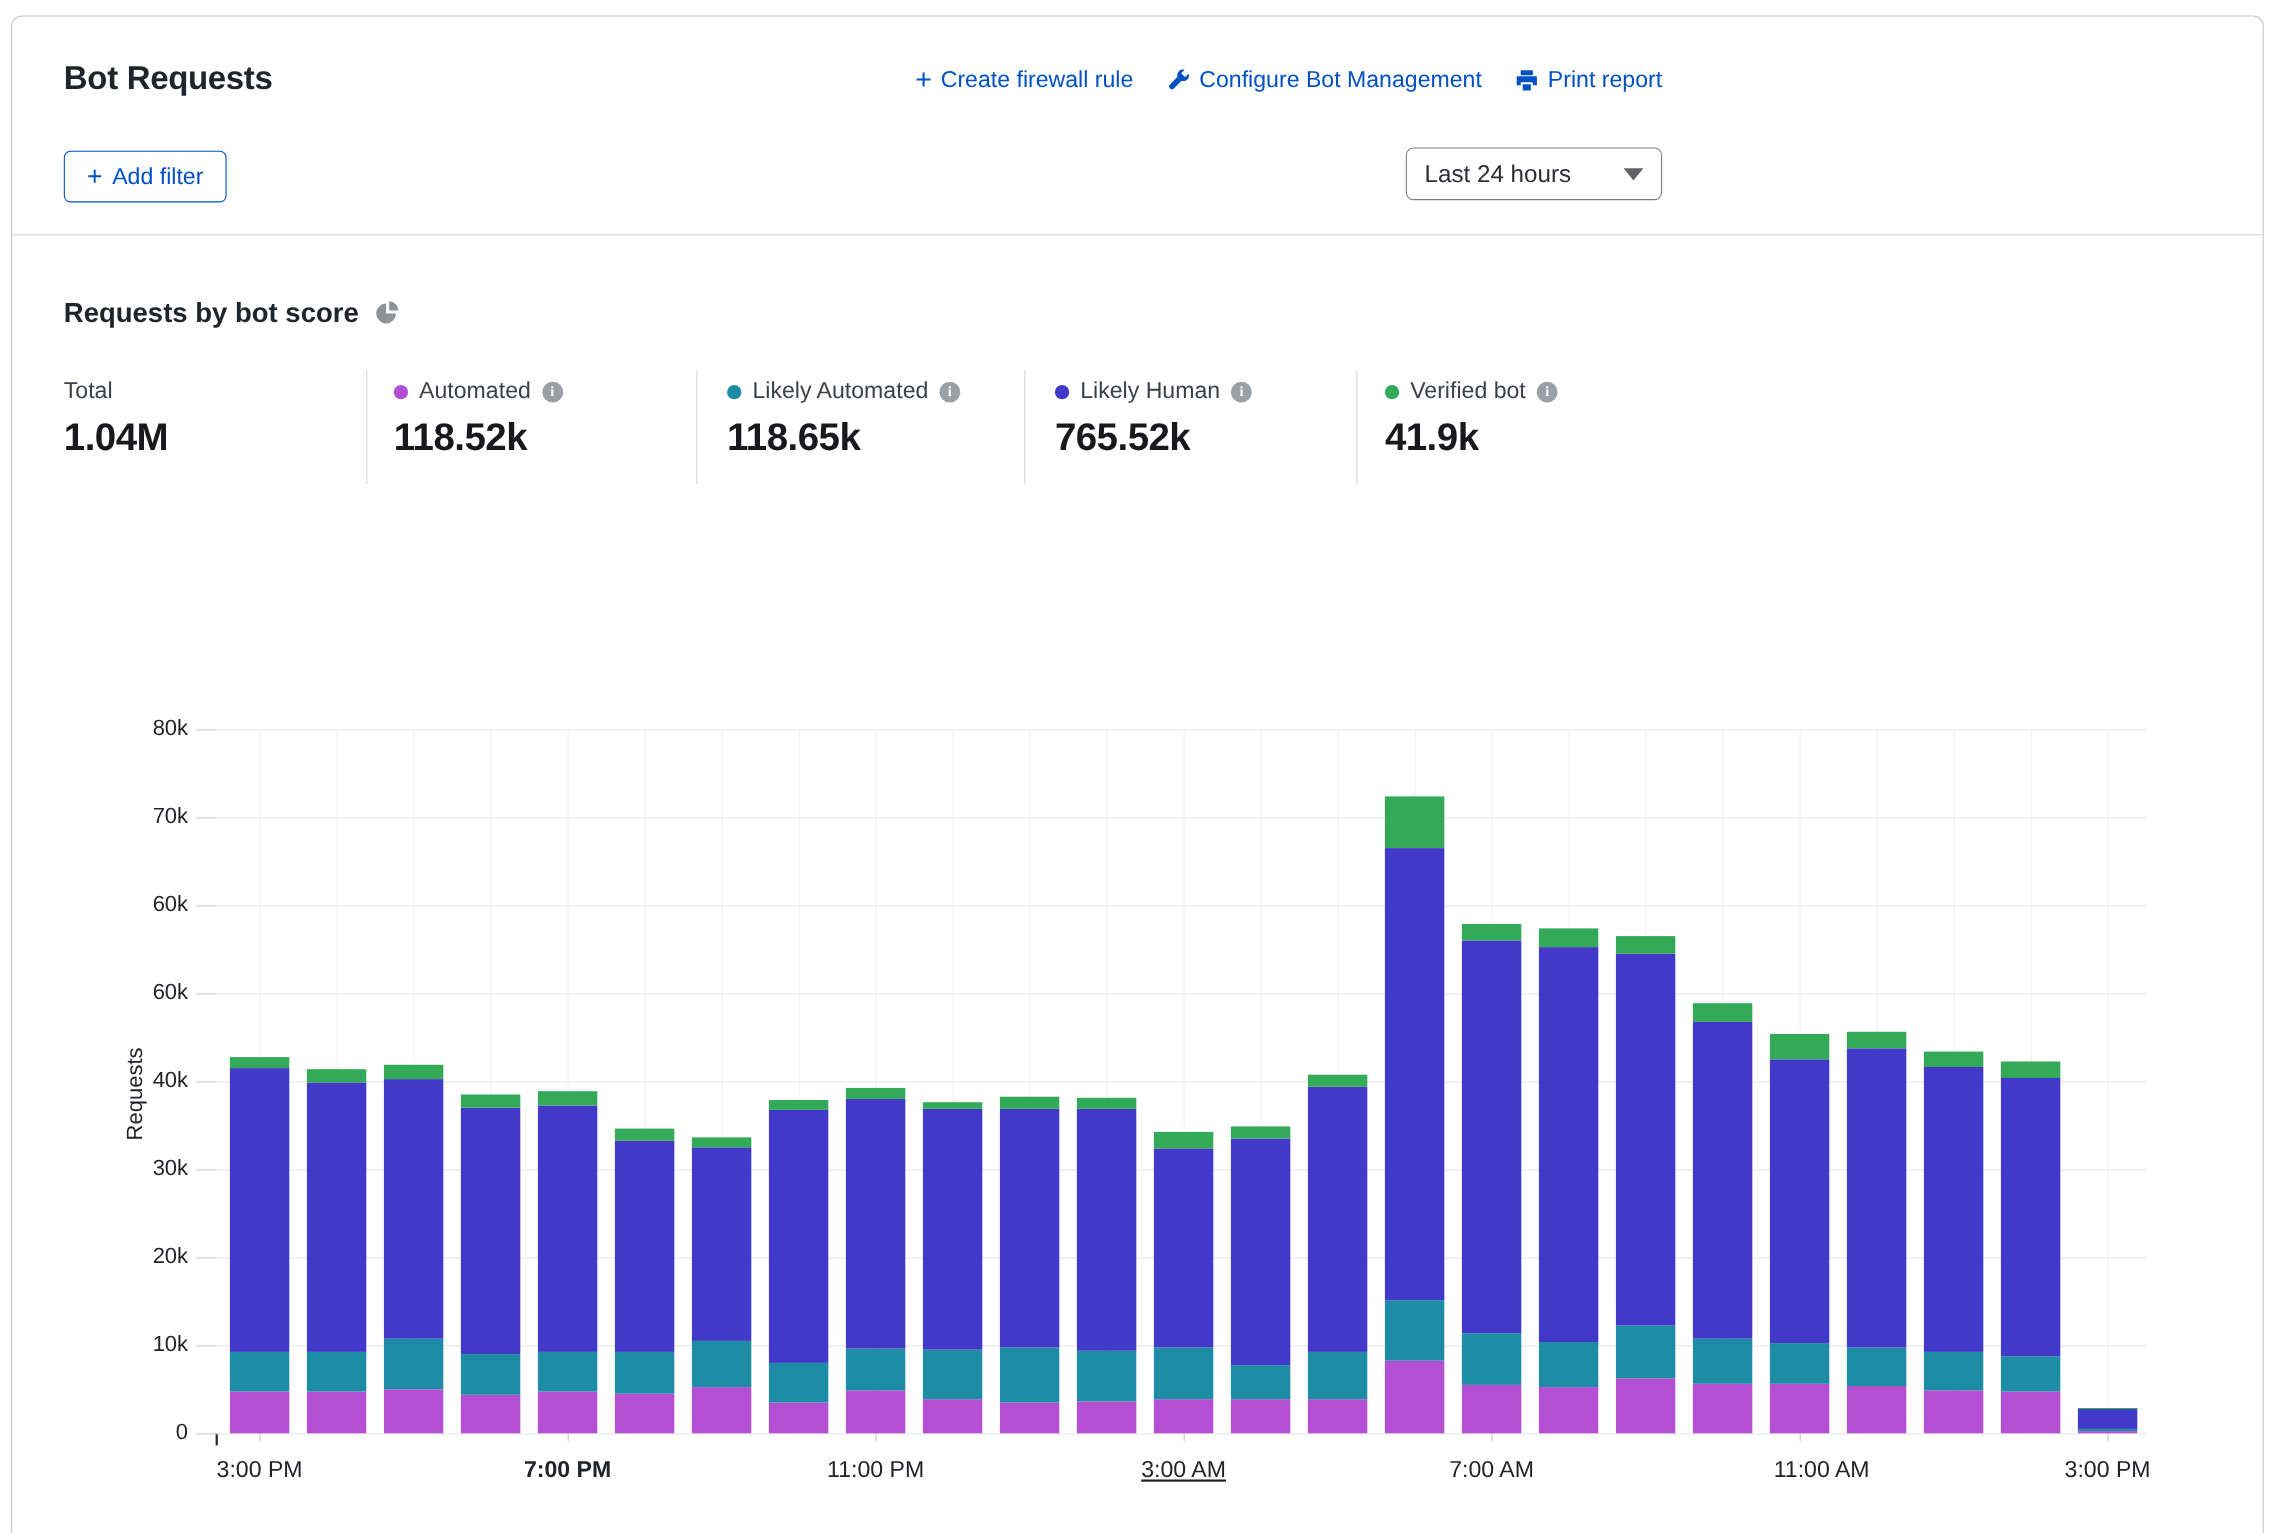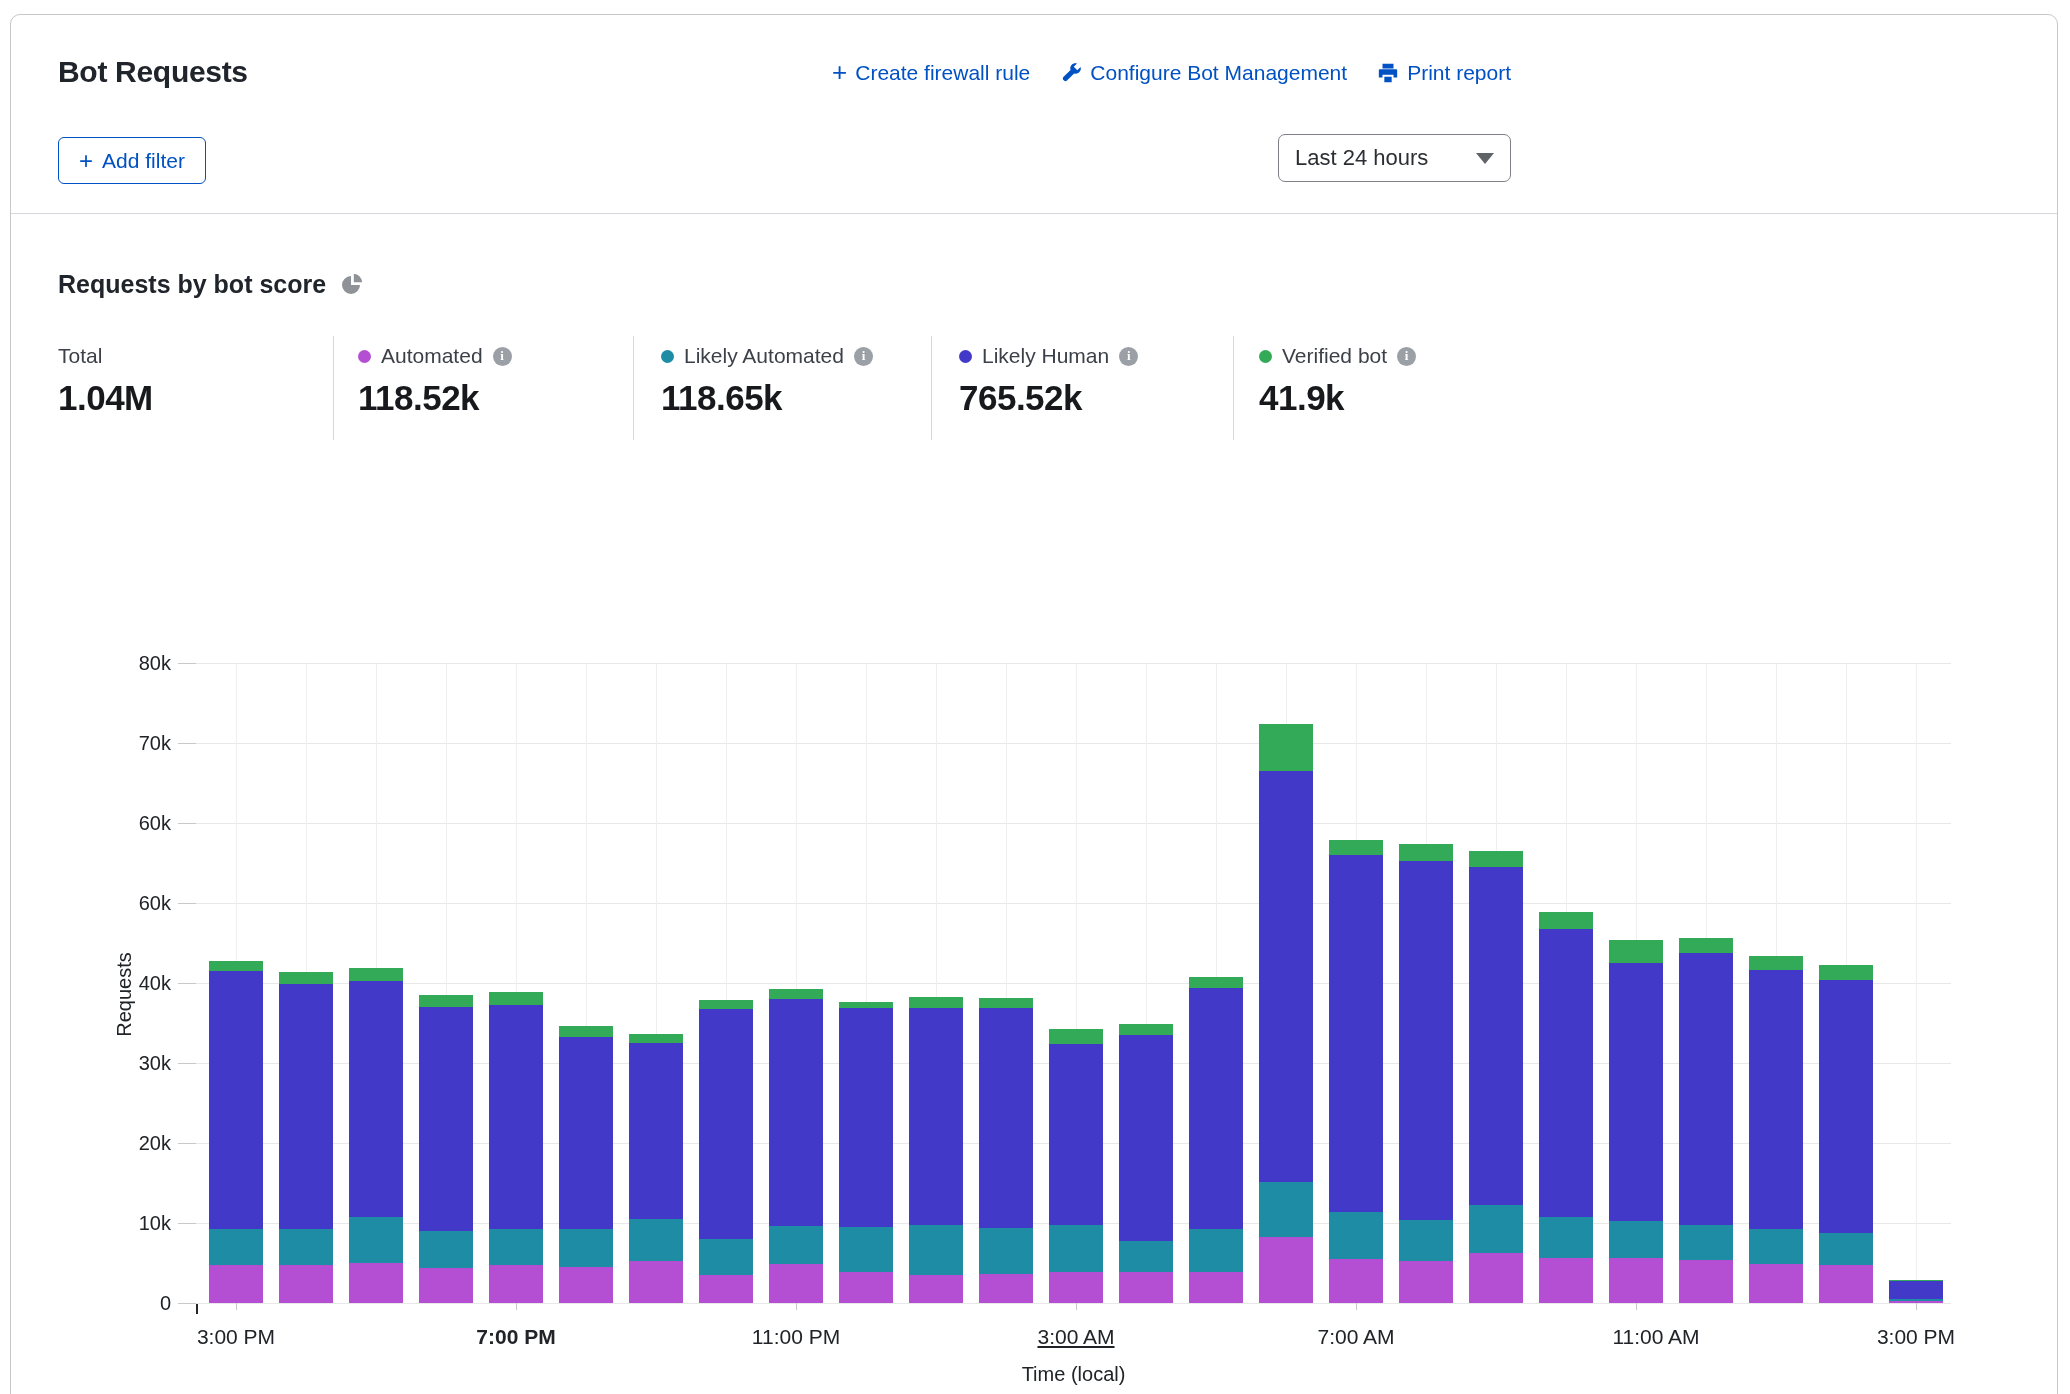--- a/index.html
+++ b/index.html
@@ -146,21 +146,20 @@
         <span>Verified bot</span>
         <span class="info-icon">i</span>
       </div>
       <div class="stat-value">41.9k</div>
     </div>
   </div>
 
   <div class="plot">
     <div class="zero-tick"></div>
     <div class="axis-title-y">Requests</div>
-    <div class="axis-title-x">Time (local)</div>
   <div class="hgrid" style="top: 640px;"></div>
       <div class="hgrid-tick" style="top: 640px;"></div>
       <div class="ylab" style="top: 640px;">0</div>
       <div class="hgrid" style="top: 560px;"></div>
       <div class="hgrid-tick" style="top: 560px;"></div>
       <div class="ylab" style="top: 560px;">10k</div>
       <div class="hgrid" style="top: 480px;"></div>
       <div class="hgrid-tick" style="top: 480px;"></div>
       <div class="ylab" style="top: 480px;">20k</div>
       <div class="hgrid" style="top: 400px;"></div>

